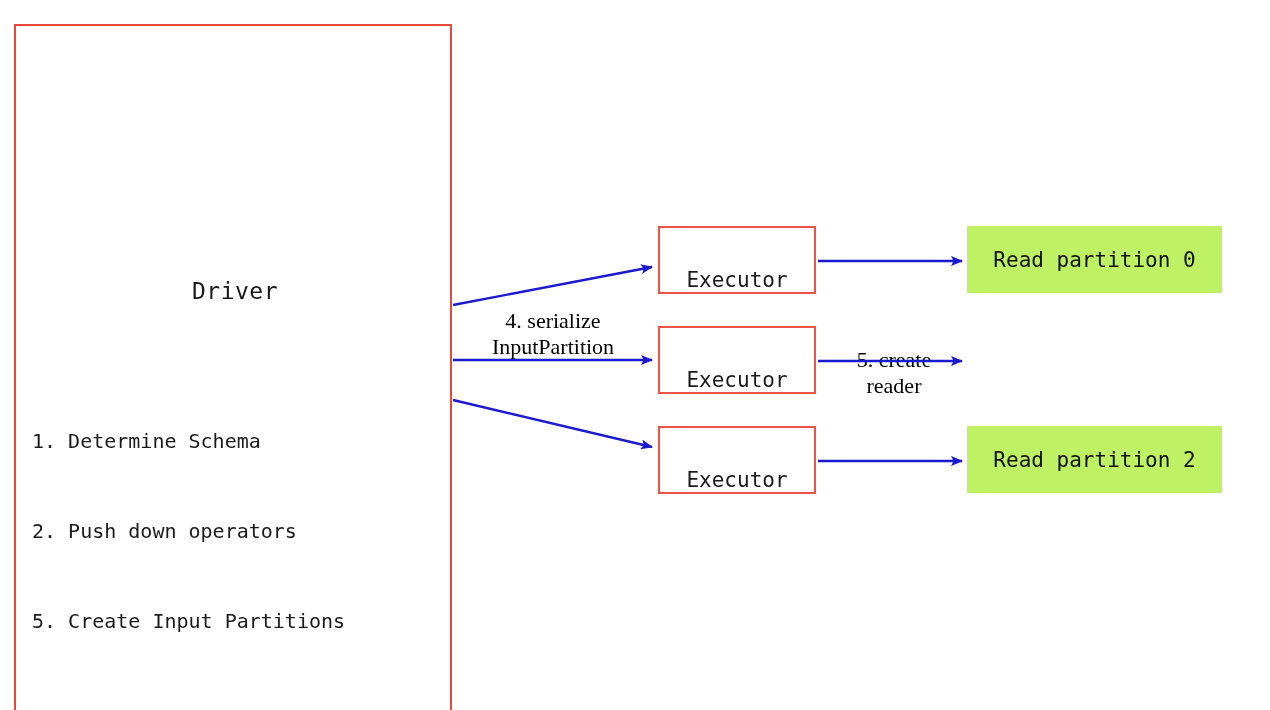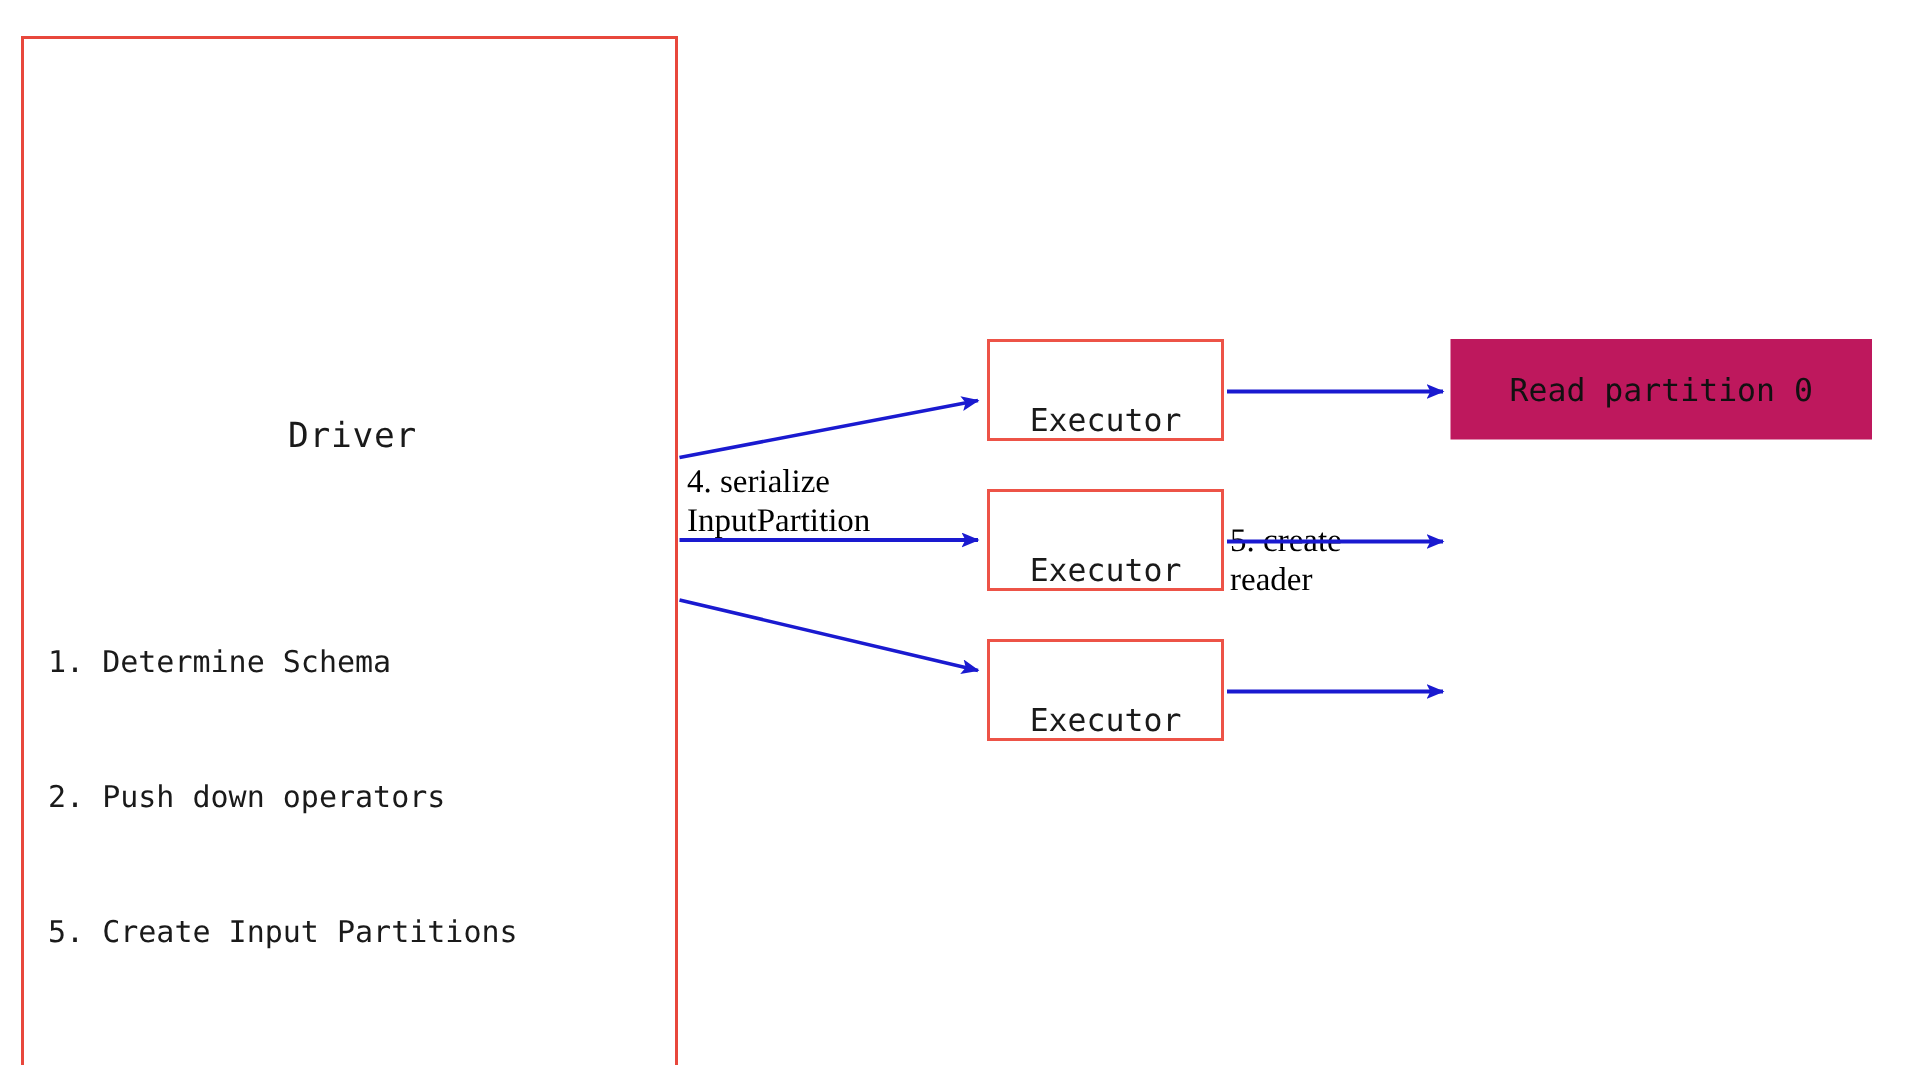--- a/index.html
+++ b/index.html
@@ -73,23 +73,23 @@
     white-space: pre;
   }
   .exec-0 { left: 658px; top: 226px; }
   .exec-1 { left: 658px; top: 326px; }
   .exec-2 { left: 658px; top: 426px; }
 
   
   .partition-box {
     position: absolute;
     left: 967px;
-    width: 281px;
+    width: 255px;
     height: 67px;
-    background: #be185d;
+    background: #bef264;
     display: flex;
     align-items: center;
     justify-content: center;
     box-sizing: border-box;
   }
   .partition-label {
     font-family: "DejaVu Sans Mono", "Liberation Mono", monospace;
     font-size: 21px;
     color: #111111;
     white-space: pre;
@@ -98,20 +98,21 @@
   .part-1 { top: 326px; }
   .part-2 { top: 426px; }
 
   
   .arrow-label {
     position: absolute;
     font-family: "Liberation Serif", "DejaVu Serif", serif;
     font-size: 22px;
     line-height: 26px;
     color: #000000;
+    text-align: center;
     white-space: pre-line;
   }
   .label-serialize {
     left: 458px;
     top: 308px;
     width: 190px;
   }
   .label-create {
     left: 820px;
     top: 308px;
@@ -149,20 +150,23 @@
   <div class="executor-box exec-1">
     <span class="executor-label">Executor</span>
   </div>
   <div class="executor-box exec-2">
     <span class="executor-label">Executor</span>
   </div>
 
   <div class="partition-box part-0">
     <span class="partition-label">Read partition 0</span>
   </div>
+  <div class="partition-box part-2">
+    <span class="partition-label">Read partition 2</span>
+  </div>
 
   <div class="arrow-label label-serialize">4. serialize
 InputPartition</div>
   <div class="arrow-label label-create">5. create
 reader</div>
 
   <svg id="arrow-layer" viewBox="0 0 1270 710" xmlns="http://www.w3.org/2000/svg">
     <defs>
       <marker id="ahead" viewBox="0 0 12 10" refX="11" refY="5" markerWidth="12" markerHeight="10" orient="auto-start-reverse" markerUnits="userSpaceOnUse">
         <path d="M 0 0 L 12 5 L 0 10 L 2.6 5 Z" fill="#1a1ad0"></path>

